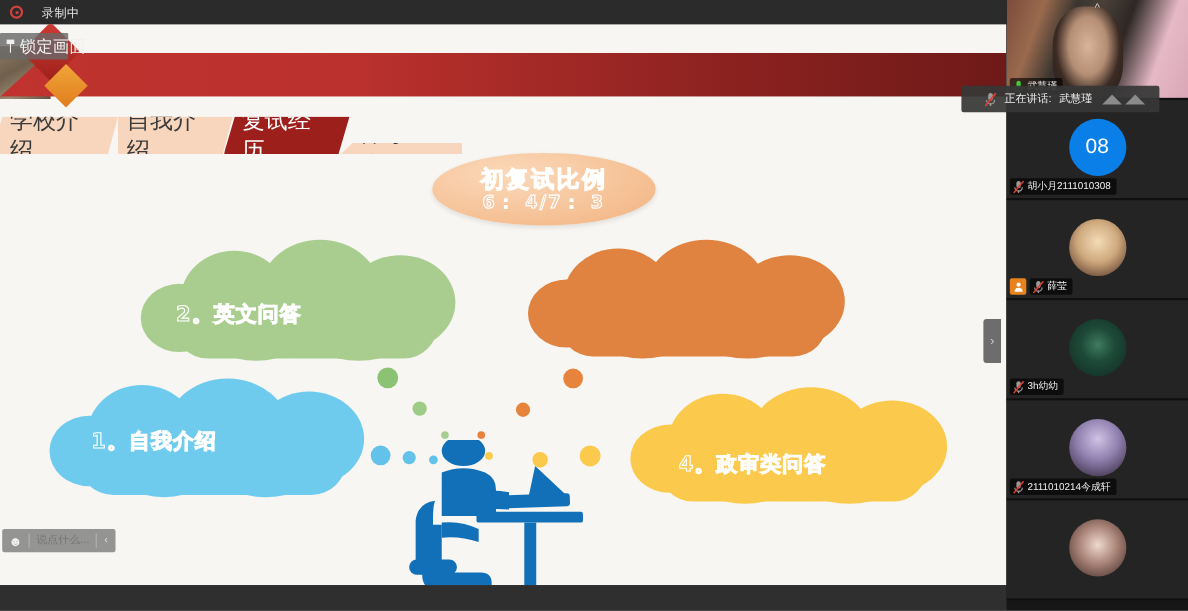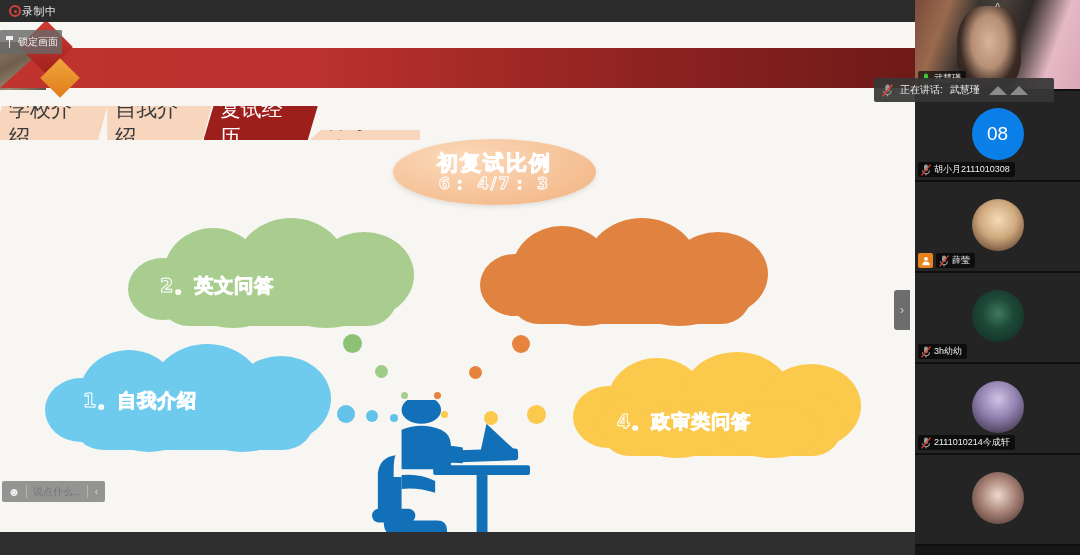--- a/index.html
+++ b/index.html
@@ -7,21 +7,21 @@
     width: 1080px; height: 555px;
     background: #1b1b1b;
     font-family: "Liberation Sans", "DejaVu Sans", sans-serif;
     overflow: hidden;
   }
   #app { position: relative; width: 1080px; height: 555px; }
 
   
   .rec-bar {
     position: absolute; left: 0; top: 0; width: 915px; height: 22px;
-    background: #2b2b2b; display: flex; align-items: center; gap: 1px;
+    background: #2b2b2b; display: flex; align-items: center; gap: 17px;
     padding-left: 9px; z-index: 40;
   }
   .rec-dot {
     width: 12px; height: 12px; border-radius: 50%;
     border: 2px solid #d0423c; position: relative;
   }
   .rec-dot::after {
     content: ""; position: absolute; left: 2.5px; top: 2.5px;
     width: 3px; height: 3px; border-radius: 50%; background: #d0423c;
   }
@@ -35,21 +35,21 @@
   }
   .pin-icon { width: 9px; height: 12px; position: relative; flex: 0 0 auto; }
   .pin-icon::before {
     content: ""; position: absolute; left: 1px; top: 0; width: 7px; height: 4px;
     background: #efefef;
   }
   .pin-icon::after {
     content: ""; position: absolute; left: 3.6px; top: 4px; width: 1.6px;
     height: 8px; background: #efefef;
   }
-  .lock-label { color: #f0f0f0; font-size: 10px; white-space: nowrap; }
+  .lock-label { color: #f0f0f0; font-size: 15px; white-space: nowrap; }
 
   
   .slide {
     position: absolute; left: 0; top: 22px; width: 915px; height: 510px;
     background: #f7f6f2; overflow: hidden;
   }
   
   .corner-photo {
     position: absolute; left: 0; top: 20px; width: 46px; height: 48px;
     background: linear-gradient(150deg,#8d7a63 0%,#6f5f4c 40%,#9a8a72 70%,#5d5042 100%);
@@ -203,21 +203,21 @@
     background: #e8821e; display: flex; align-items: center; justify-content: center;
     border-radius: 2px;
   }
   .host-badge svg { display: block; }
   .mic { width: 10px; height: 12px; position: relative; flex: 0 0 auto; }
 
   
   .speak-banner {
     position: absolute; left: 874px; top: 78px; width: 180px; height: 24px;
     background: rgba(55,55,55,.93); display: flex; align-items: center;
-    gap: 7px; padding-left: 8px; z-index: 50; border-radius: 2px;
+    gap: 7px; padding-left: 8px; z-index: 50; border-radius: 2px; justify-content: center;
   }
   .speak-banner .txt { color: #ededed; font-size: 10px; white-space: nowrap; }
   .speak-banner .waves { display: flex; gap: 3px; align-items: flex-end; margin-left: 2px; }
   .speak-banner .waves i {
     width: 0; height: 0; border-left: 9px solid transparent;
     border-right: 9px solid transparent; border-bottom: 9px solid #8b8b8b;
   }
   .panel-scroll-top {
     position: absolute; left: 50%; transform: translateX(-50%); top: 2px;
     color: #dcdcdc; font-size: 10px; z-index: 26;

